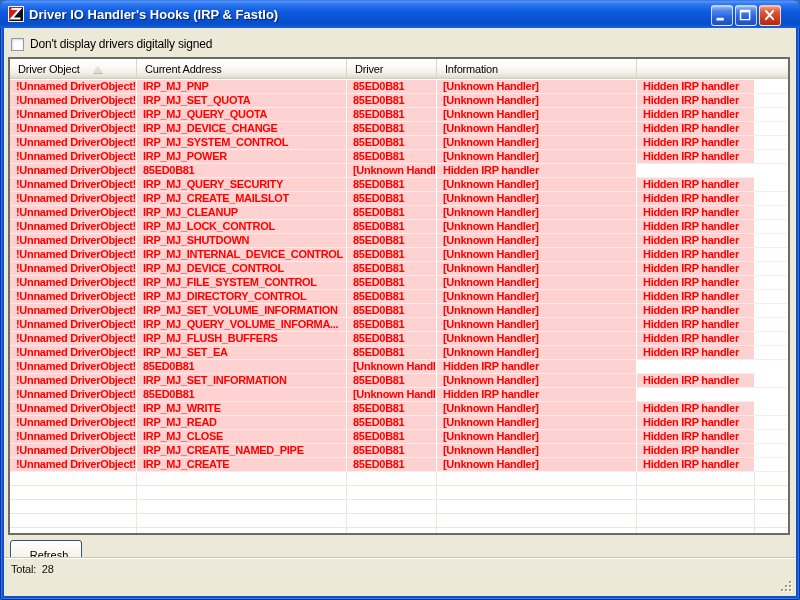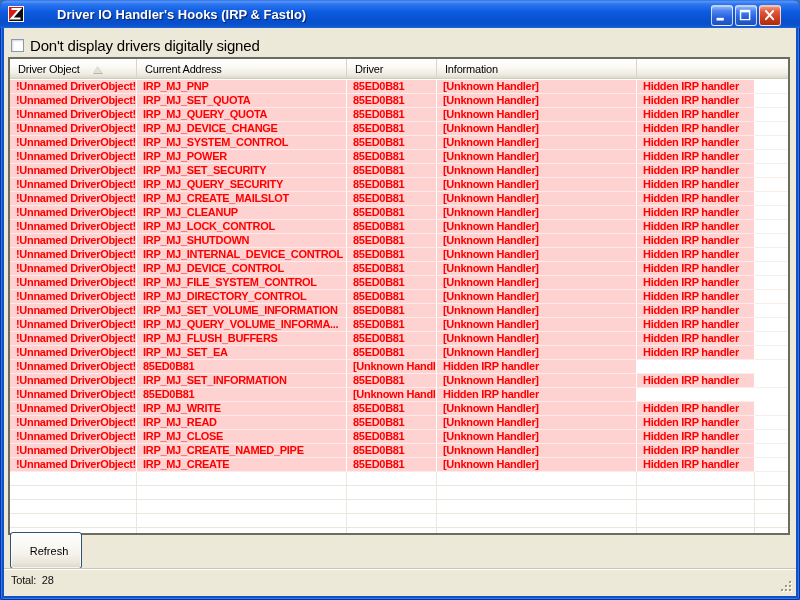--- a/index.html
+++ b/index.html
@@ -7,39 +7,39 @@
     font-family:"Liberation Sans", sans-serif; background:#3A6EA5; }
 
   .window { position:absolute; inset:0; background:#0A52CE;
     border-radius:7px 7px 3px 3px;
     box-shadow: inset 0 0 0 1px #0233A0, inset 0 0 0 2px #3A76E8; }
 
   
   .titlebar { position:absolute; top:0; left:0; right:0; height:28px;
     border-radius:7px 7px 0 0;
     background:linear-gradient(180deg,#2D72EF 0%,#5795F5 6%,#2E77F0 14%,#0D5BE0 42%,#084ECB 80%,#0A54CD 92%,#2264D8 100%);
-    display:flex; align-items:center;gap:28px; }
+    display:flex; align-items:center; }
   .appicon { width:16px; height:16px; margin:0 5px 0 8px; flex:0 0 auto; }
   .title-text { color:#fff; font-size:13px; font-weight:bold;
     text-shadow:1px 1px 1px rgba(8,30,90,.95); white-space:nowrap; }
   .caption-buttons { position:absolute; right:19px; top:5px; display:flex; gap:2px; }
   .tbtn { width:22px; height:21px; border-radius:3px; border:1px solid rgba(255,255,255,.75);
     box-shadow: inset 0 1px 0 rgba(255,255,255,.35); position:relative; cursor:default; }
   .tbtn.blue { background:linear-gradient(180deg,#9DBEF8 0%,#4E86EE 25%,#2861DE 60%,#1E50BE 100%); }
   .tbtn.red  { background:linear-gradient(180deg,#F3A183 0%,#E0573E 30%,#CC3C1D 65%,#A92C0E 100%); }
   .tbtn svg { position:absolute; inset:0; }
 
   
   .content { position:absolute; top:28px; left:4px; right:4px; bottom:4px;
     background:#ECE9D8; }
 
   .chkrow { position:absolute; left:7px; top:9px; display:flex; align-items:center; }
   .checkbox { width:13px; height:13px; background:#fff; border:1px solid #8A9AA8;
     box-shadow: inset 1px 1px 2px rgba(120,140,160,.35); }
-  .chklabel { margin-left:6px; font-size:15px; color:#000; letter-spacing:-0.2px; }
+  .chklabel { margin-left:6px; font-size:12px; color:#000; letter-spacing:-0.2px; }
 
   
   .list { position:absolute; left:4px; top:29px; width:782px; height:478px;
     border:2px solid #6E6B62; background:#fff; overflow:hidden; }
   .lheader { display:grid; grid-template-columns:127px 210px 90px 200px 118px 1fr;
     height:20px; background:linear-gradient(180deg,#FFFFFF 0%,#FBFAF7 40%,#F0EEE5 76%,#E6E3D7 90%,#DBD7C9 100%);
     border-bottom:1px solid #D2CEC0; }
   .hc { font-size:11px; letter-spacing:-0.2px; color:#000; padding:4px 0 0 8px;
     border-right:1px solid #D9D5C9; white-space:nowrap; overflow:hidden; }
   .hc:last-child { border-right:none; }
@@ -52,28 +52,28 @@
   .row { display:grid; grid-template-columns:127px 210px 90px 200px 118px 1fr; height:14px; }
   .row .c { font-size:11px; letter-spacing:-0.3px; line-height:13px; padding-left:6px;
     color:#FF0000; background:#FFD2D2; border-right:1px solid #FFFFFF;
     border-bottom:1px solid #FFE9E9; white-space:nowrap; overflow:hidden; }
   .row .c.fill { background:#fff; border-right:none; border-bottom:1px solid #F8EFEB; }
   .row.empty .c { background:#fff; color:transparent;
     border-right:1px solid #E9E7DE; border-bottom:1px solid #E9E7DE; }
   .row.empty .c.fill { border-right:none; border-bottom:1px solid #E9E7DE; }
 
   
-  .refresh { position:absolute; left:6px; bottom:27px; width:72px; height:37px;
+  .refresh { position:absolute; left:6px; bottom:27px; width:72px; height:29px;
     border:1px solid #2F5376; border-radius:3px;
     background:linear-gradient(180deg,#FFFFFF 0%,#F6F4ED 55%,#EAE6DA 85%,#DCD6C5 100%);
     font-family:"Liberation Sans",sans-serif; font-size:11px; color:#000;
     box-shadow: inset 0 0 0 1px rgba(255,255,255,.7); cursor:default;padding-left:6px; }
 
   
-  .statusbar { position:absolute; left:0; right:0; bottom:0; height:28px;
+  .statusbar { position:absolute; left:0; right:0; bottom:0; height:39px;
     background:#ECE9D8; border-top:1px solid #C9C6B8;
     box-shadow: inset 0 1px 0 #FFFFFF; }
   .status-text { position:absolute; left:7px; top:5px; font-size:11px; color:#111;
     white-space:pre; letter-spacing:-0.2px; }
   .grip { position:absolute; right:2px; bottom:2px; width:13px; height:13px; }
 </style>
 </head>
 <body>
 
 <div class="window">
@@ -164,21 +164,20 @@
           <div class="row">
             <div class="c">!Unnamed DriverObject!</div>
             <div class="c">IRP_MJ_POWER</div>
             <div class="c">85ED0B81</div>
             <div class="c">[Unknown Handler]</div>
             <div class="c">Hidden IRP handler</div>
             <div class="c fill"></div>
           </div>
           <div class="row">
             <div class="c">!Unnamed DriverObject!</div>
-            <div class="c">IRP_MJ_SET_SECURITY</div>
             <div class="c">85ED0B81</div>
             <div class="c">[Unknown Handler]</div>
             <div class="c">Hidden IRP handler</div>
             <div class="c fill"></div>
           </div>
           <div class="row">
             <div class="c">!Unnamed DriverObject!</div>
             <div class="c">IRP_MJ_QUERY_SECURITY</div>
             <div class="c">85ED0B81</div>
             <div class="c">[Unknown Handler]</div>

